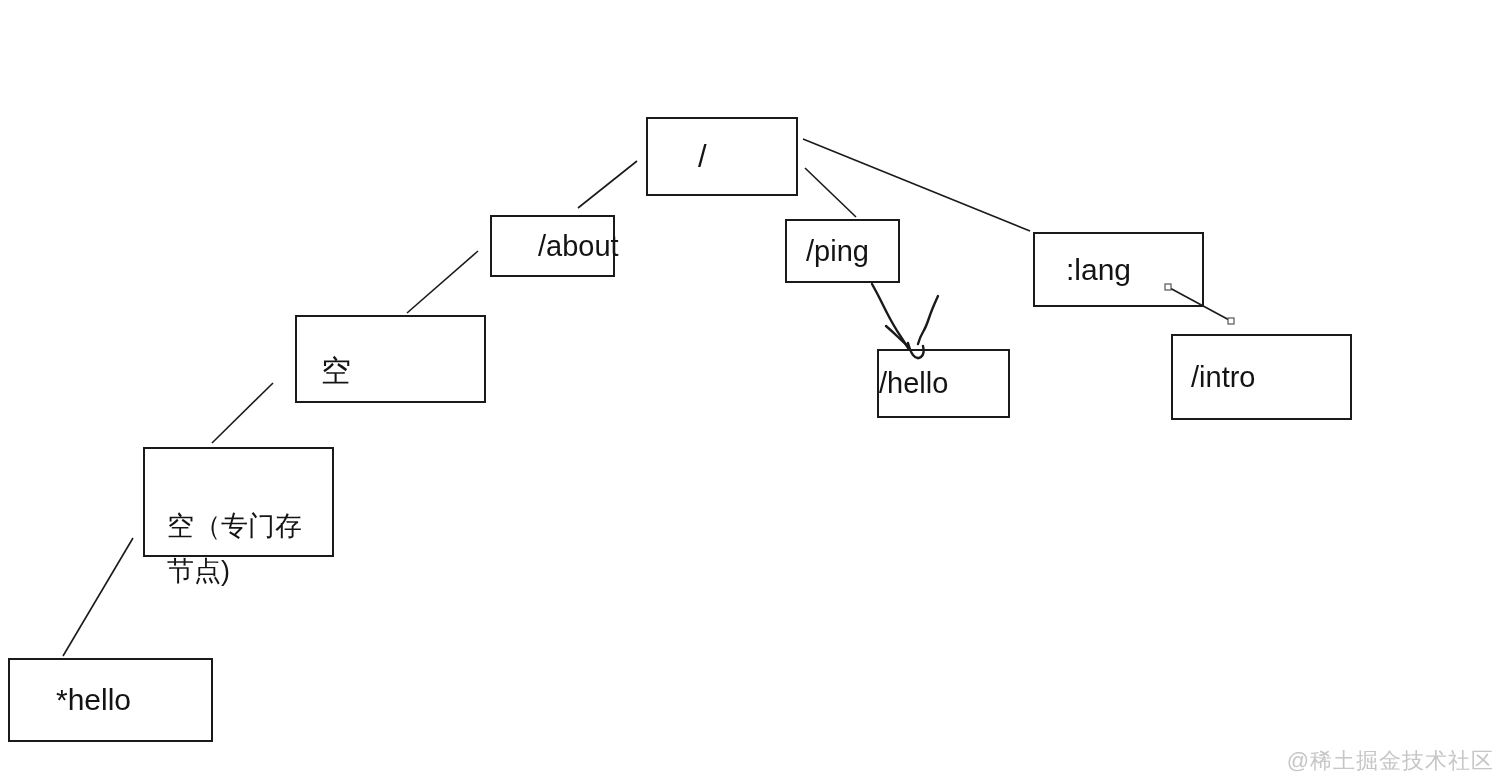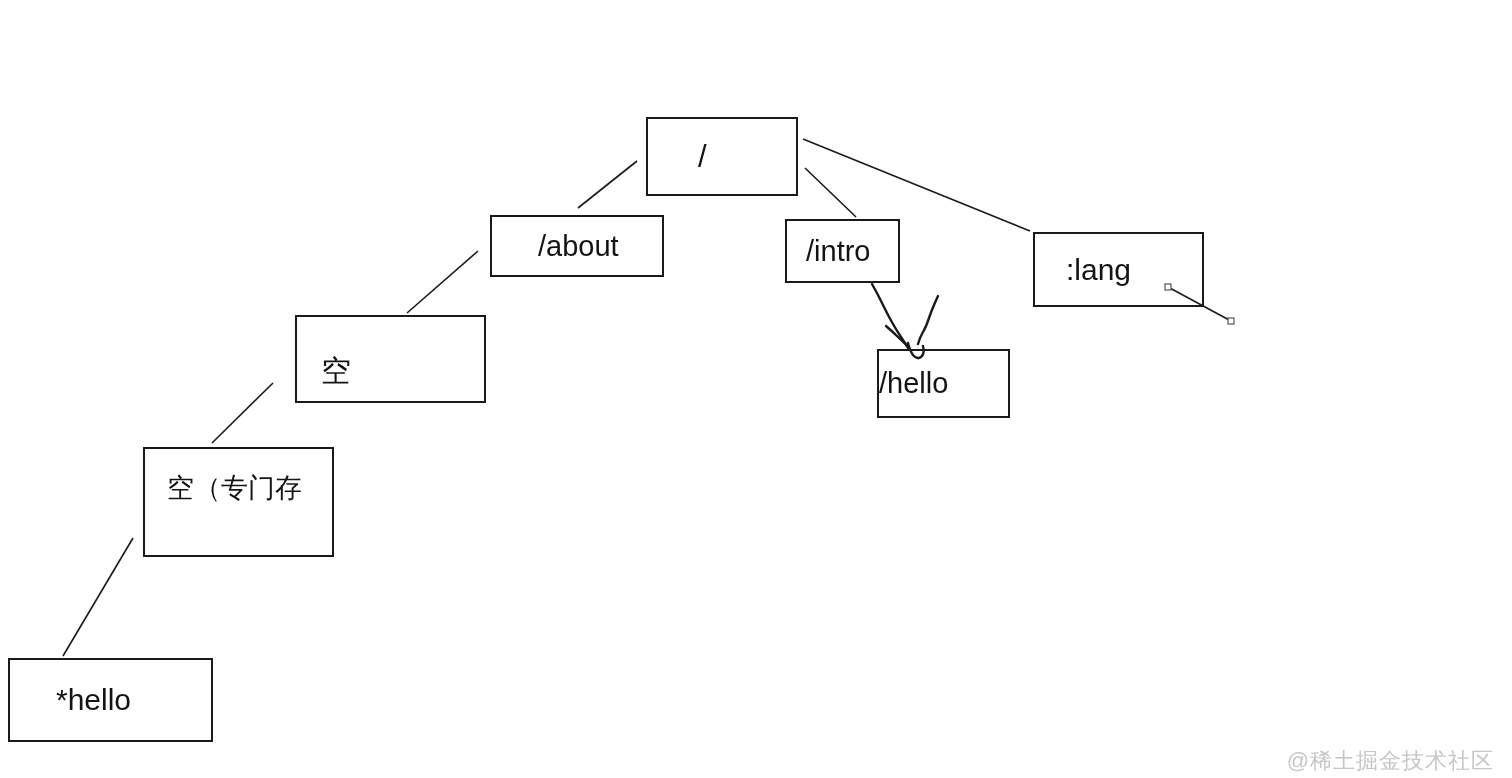--- a/index.html
+++ b/index.html
@@ -23,21 +23,21 @@
     display: flex;
     align-items: center;
     justify-content: flex-start;
     color: #141414;
     font-size: 29px;
     white-space: nowrap;
     z-index: 1;
   }
   .node span { display: inline-block; }
   #node-root     { left: 646px; top: 117px; width: 152px; height: 79px; padding-left: 50px; font-size: 31px; }
-  #node-about    { left: 490px; top: 215px; width: 174px; height: 62px; padding-left: 46px; }
+  #node-about    { left: 490px; top: 215px; width: 125px; height: 62px; padding-left: 46px; }
   #node-ping     { left: 785px; top: 219px; width: 115px; height: 64px; padding-left: 19px; }
   #node-lang     { left: 1033px; top: 204px; width: 171px; height: 75px; padding-left: 31px; font-size: 30px; }
   #node-hello    { left: 877px; top: 349px; width: 133px; height: 69px; }
   #node-intro    { left: 1171px; top: 334px; width: 181px; height: 86px; padding-left: 18px; }
   #node-empty    { left: 295px; top: 315px; width: 191px; height: 88px; padding-left: 24px; padding-top: 24px; font-size: 30px; }
   #node-work     { left: 8px;   top: 658px; width: 205px; height: 84px; padding-left: 46px; font-size: 30px; }
   
   #node-empty-note {
     position: absolute;
     box-sizing: border-box;
@@ -83,38 +83,42 @@
 
 <div class="canvas">
 
   <div class="node" id="node-root" style="color: rgb(20, 20, 20);">
     <span>/</span>
   </div>
   <div class="node" id="node-about" style="color: rgb(20, 20, 20);">
     <span>/about</span>
   </div>
   <div class="node" id="node-ping" style="color: rgb(20, 20, 20);">
-    <span>/intro</span>
+    <span>/ping</span>
   </div>
   <div class="node" id="node-lang" style="color: rgb(20, 20, 20); margin-top: 28px;">
     <span>:lang</span>
   </div>
   <div class="node" id="node-hello" style="color: rgb(20, 20, 20);">
     <span>/hello</span>
+  </div>
+  <div class="node" id="node-intro" style="color: rgb(20, 20, 20);">
+    <span>/intro</span>
   </div>
   <div class="node" id="node-empty" style="color: rgb(20, 20, 20);">
     <span>空</span>
   </div>
   <div class="node" id="node-work" style="color: rgb(20, 20, 20);">
     <span>*hello</span>
   </div>
 
   <div id="node-empty-note"></div>
-  <div id="node-empty-note-text" style="color: rgb(20, 20, 20);">
+  <div id="node-empty-note-text" style="color: rgb(20, 20, 20); margin-top: 38px;">
     <div>空（专门存</div>
+    <div>节点)</div>
   </div>
 
   <svg class="wires" viewBox="0 0 1512 778">
     <line x1="637" y1="161" x2="578" y2="208"></line>
     <line x1="805" y1="168" x2="856" y2="217"></line>
     <line x1="803" y1="139" x2="1030" y2="231"></line>
     <line x1="478" y1="251" x2="407" y2="313"></line>
     <line x1="273" y1="383" x2="212" y2="443"></line>
     <line x1="133" y1="538" x2="63" y2="656"></line>
 

